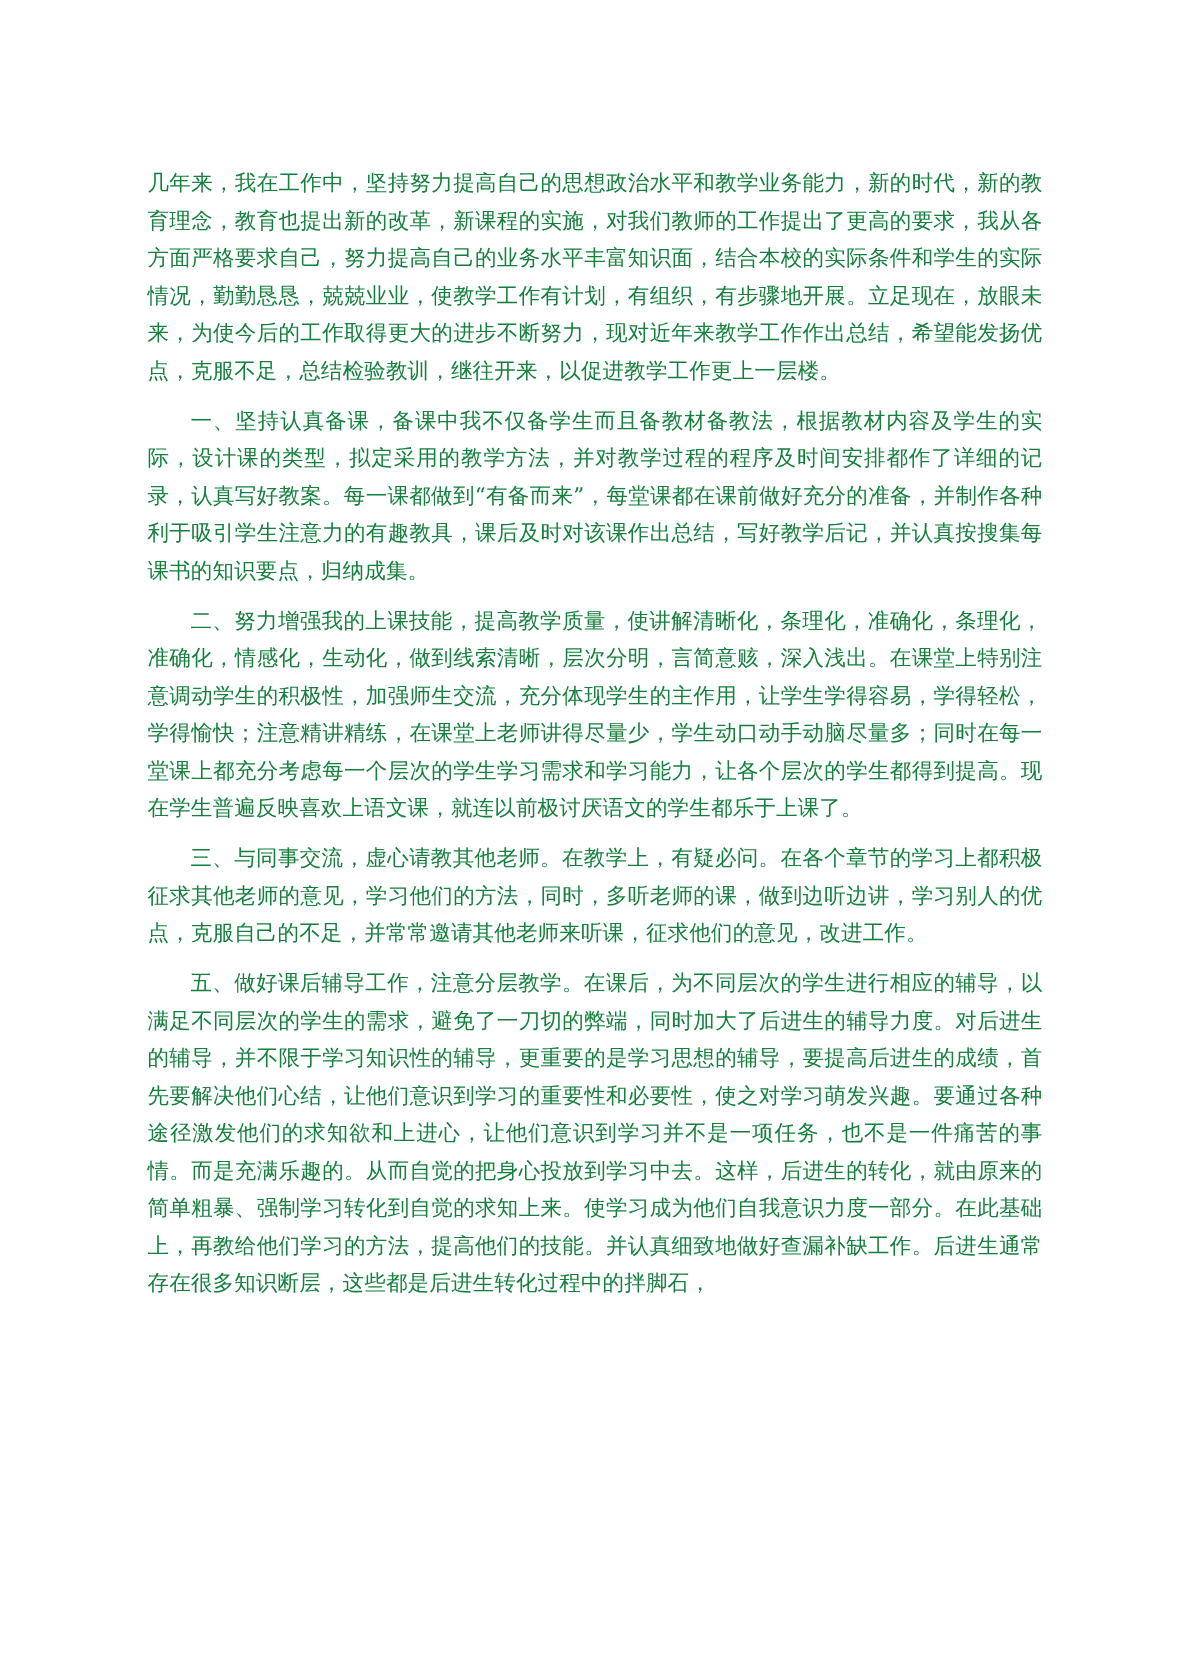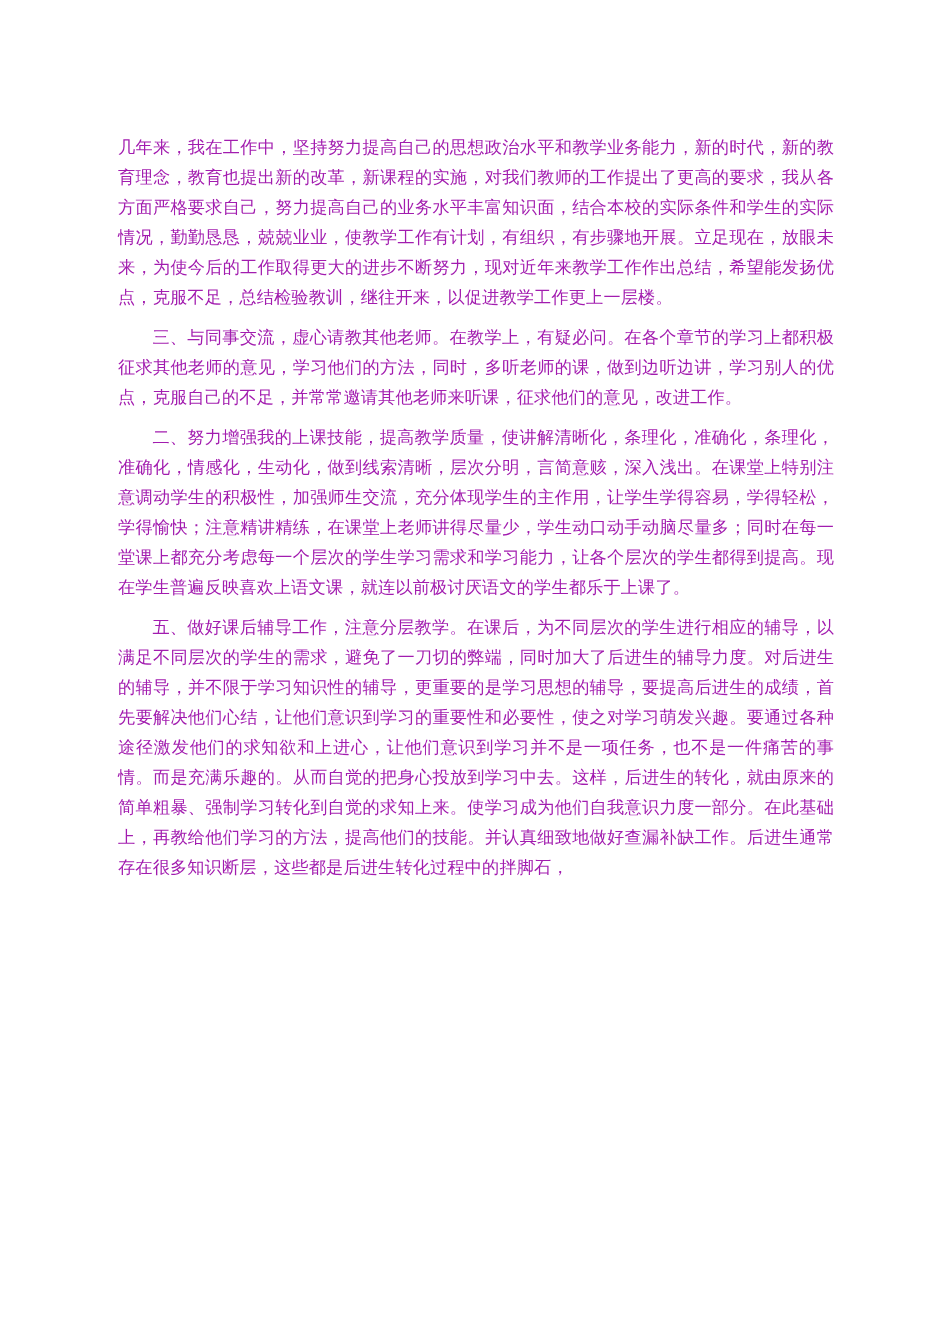--- a/index.html
+++ b/index.html
@@ -26,21 +26,21 @@
   .doc-body {
     position: absolute;
     top: 132px;
     left: 118px;
     width: 716px;
   }
   .para {
     margin: 0 0 10px 0;
     font-size: 17.2px;
     line-height: 30px;
-    color: #a21caf;
+    color: #15803d;
     text-align: justify;
     text-justify: inter-ideograph;
     letter-spacing: 0.15px;
     word-break: break-all;
     font-family: "DejaVu Serif", "Liberation Serif", serif;
   }
   .para.indent {
     text-indent: 2em;
   }
   .para:last-child {
@@ -56,20 +56,21 @@
 </style>
 </head>
 <body>
 
 <div class="page">
 
   <div class="page-header-space"></div>
 
   <div class="doc-body">
     <p class="para">几年来，我在工作中，坚持努力提高自己的思想政治水平和教学业务能力，新的时代，新的教育理念，教育也提出新的改革，新课程的实施，对我们教师的工作提出了更高的要求，我从各方面严格要求自己，努力提高自己的业务水平丰富知识面，结合本校的实际条件和学生的实际情况，勤勤恳恳，兢兢业业，使教学工作有计划，有组织，有步骤地开展。立足现在，放眼未来，为使今后的工作取得更大的进步不断努力，现对近年来教学工作作出总结，希望能发扬优点，克服不足，总结检验教训，继往开来，以促进教学工作更上一层楼。</p>
+    <p class="para indent">一、坚持认真备课，备课中我不仅备学生而且备教材备教法，根据教材内容及学生的实际，设计课的类型，拟定采用的教学方法，并对教学过程的程序及时间安排都作了详细的记录，认真写好教案。每一课都做到“有备而来”，每堂课都在课前做好充分的准备，并制作各种利于吸引学生注意力的有趣教具，课后及时对该课作出总结，写好教学后记，并认真按搜集每课书的知识要点，归纳成集。</p>
+    <p class="para indent">二、努力增强我的上课技能，提高教学质量，使讲解清晰化，条理化，准确化，条理化，准确化，情感化，生动化，做到线索清晰，层次分明，言简意赅，深入浅出。在课堂上特别注意调动学生的积极性，加强师生交流，充分体现学生的主作用，让学生学得容易，学得轻松，学得愉快；注意精讲精练，在课堂上老师讲得尽量少，学生动口动手动脑尽量多；同时在每一堂课上都充分考虑每一个层次的学生学习需求和学习能力，让各个层次的学生都得到提高。现在学生普遍反映喜欢上语文课，就连以前极讨厌语文的学生都乐于上课了。</p>
     <p class="para indent">三、与同事交流，虚心请教其他老师。在教学上，有疑必问。在各个章节的学习上都积极征求其他老师的意见，学习他们的方法，同时，多听老师的课，做到边听边讲，学习别人的优点，克服自己的不足，并常常邀请其他老师来听课，征求他们的意见，改进工作。</p>
-    <p class="para indent">二、努力增强我的上课技能，提高教学质量，使讲解清晰化，条理化，准确化，条理化，准确化，情感化，生动化，做到线索清晰，层次分明，言简意赅，深入浅出。在课堂上特别注意调动学生的积极性，加强师生交流，充分体现学生的主作用，让学生学得容易，学得轻松，学得愉快；注意精讲精练，在课堂上老师讲得尽量少，学生动口动手动脑尽量多；同时在每一堂课上都充分考虑每一个层次的学生学习需求和学习能力，让各个层次的学生都得到提高。现在学生普遍反映喜欢上语文课，就连以前极讨厌语文的学生都乐于上课了。</p>
     <p class="para indent">五、做好课后辅导工作，注意分层教学。在课后，为不同层次的学生进行相应的辅导，以满足不同层次的学生的需求，避免了一刀切的弊端，同时加大了后进生的辅导力度。对后进生的辅导，并不限于学习知识性的辅导，更重要的是学习思想的辅导，要提高后进生的成绩，首先要解决他们心结，让他们意识到学习的重要性和必要性，使之对学习萌发兴趣。要通过各种途径激发他们的求知欲和上进心，让他们意识到学习并不是一项任务，也不是一件痛苦的事情。而是充满乐趣的。从而自觉的把身心投放到学习中去。这样，后进生的转化，就由原来的简单粗暴、强制学习转化到自觉的求知上来。使学习成为他们自我意识力度一部分。在此基础上，再教给他们学习的方法，提高他们的技能。并认真细致地做好查漏补缺工作。后进生通常存在很多知识断层，这些都是后进生转化过程中的拌脚石，</p>
   </div>
 
   <div class="page-footer-space"></div>
 
 </div>
 
 </body></html>

